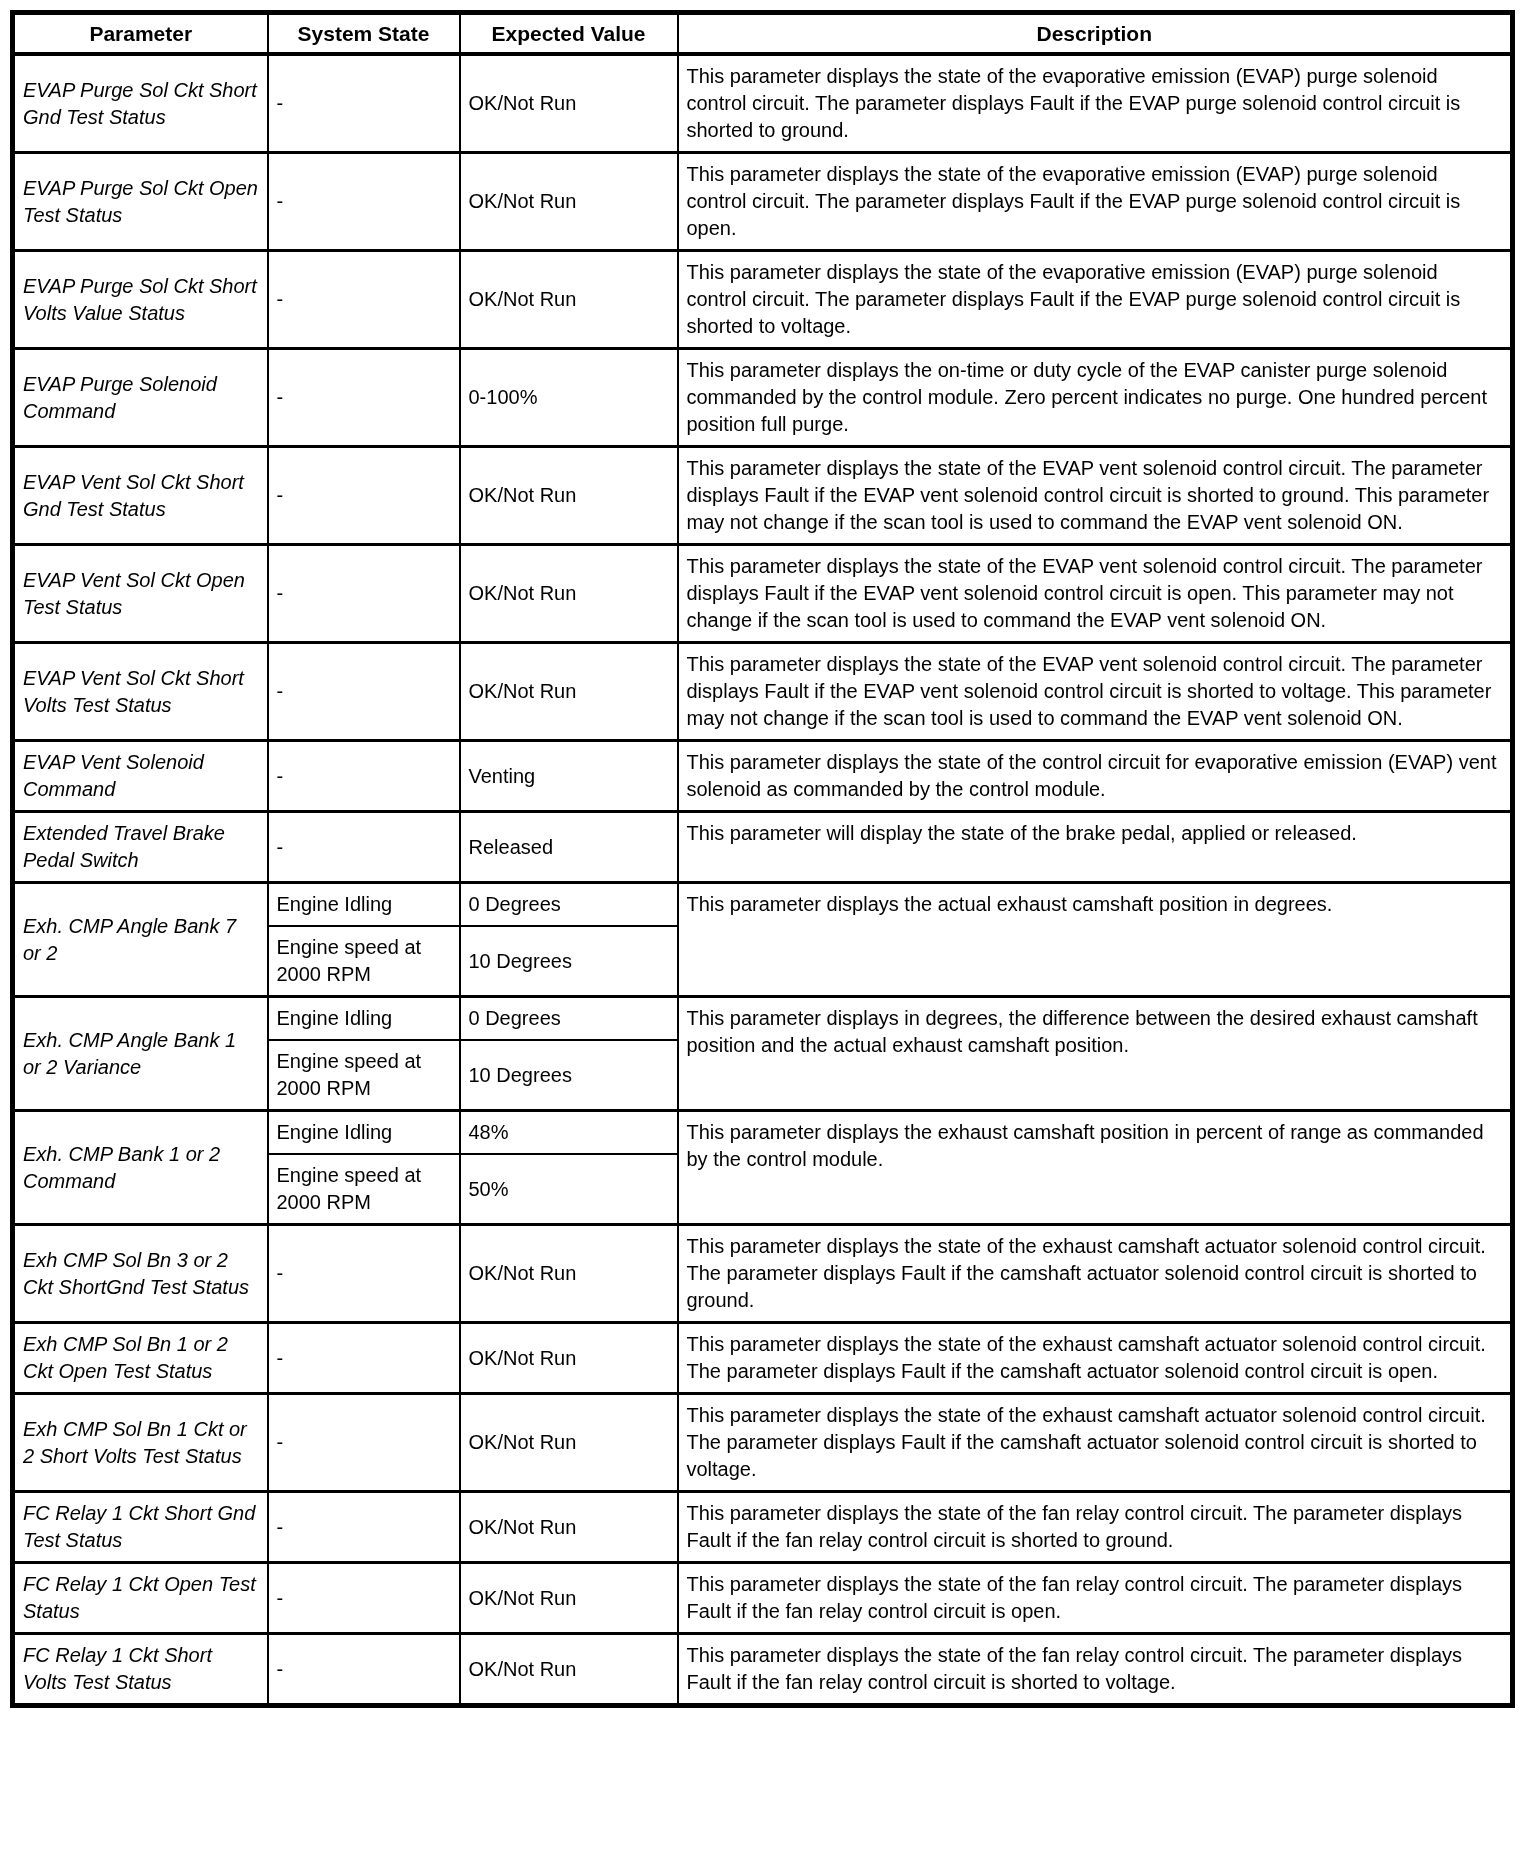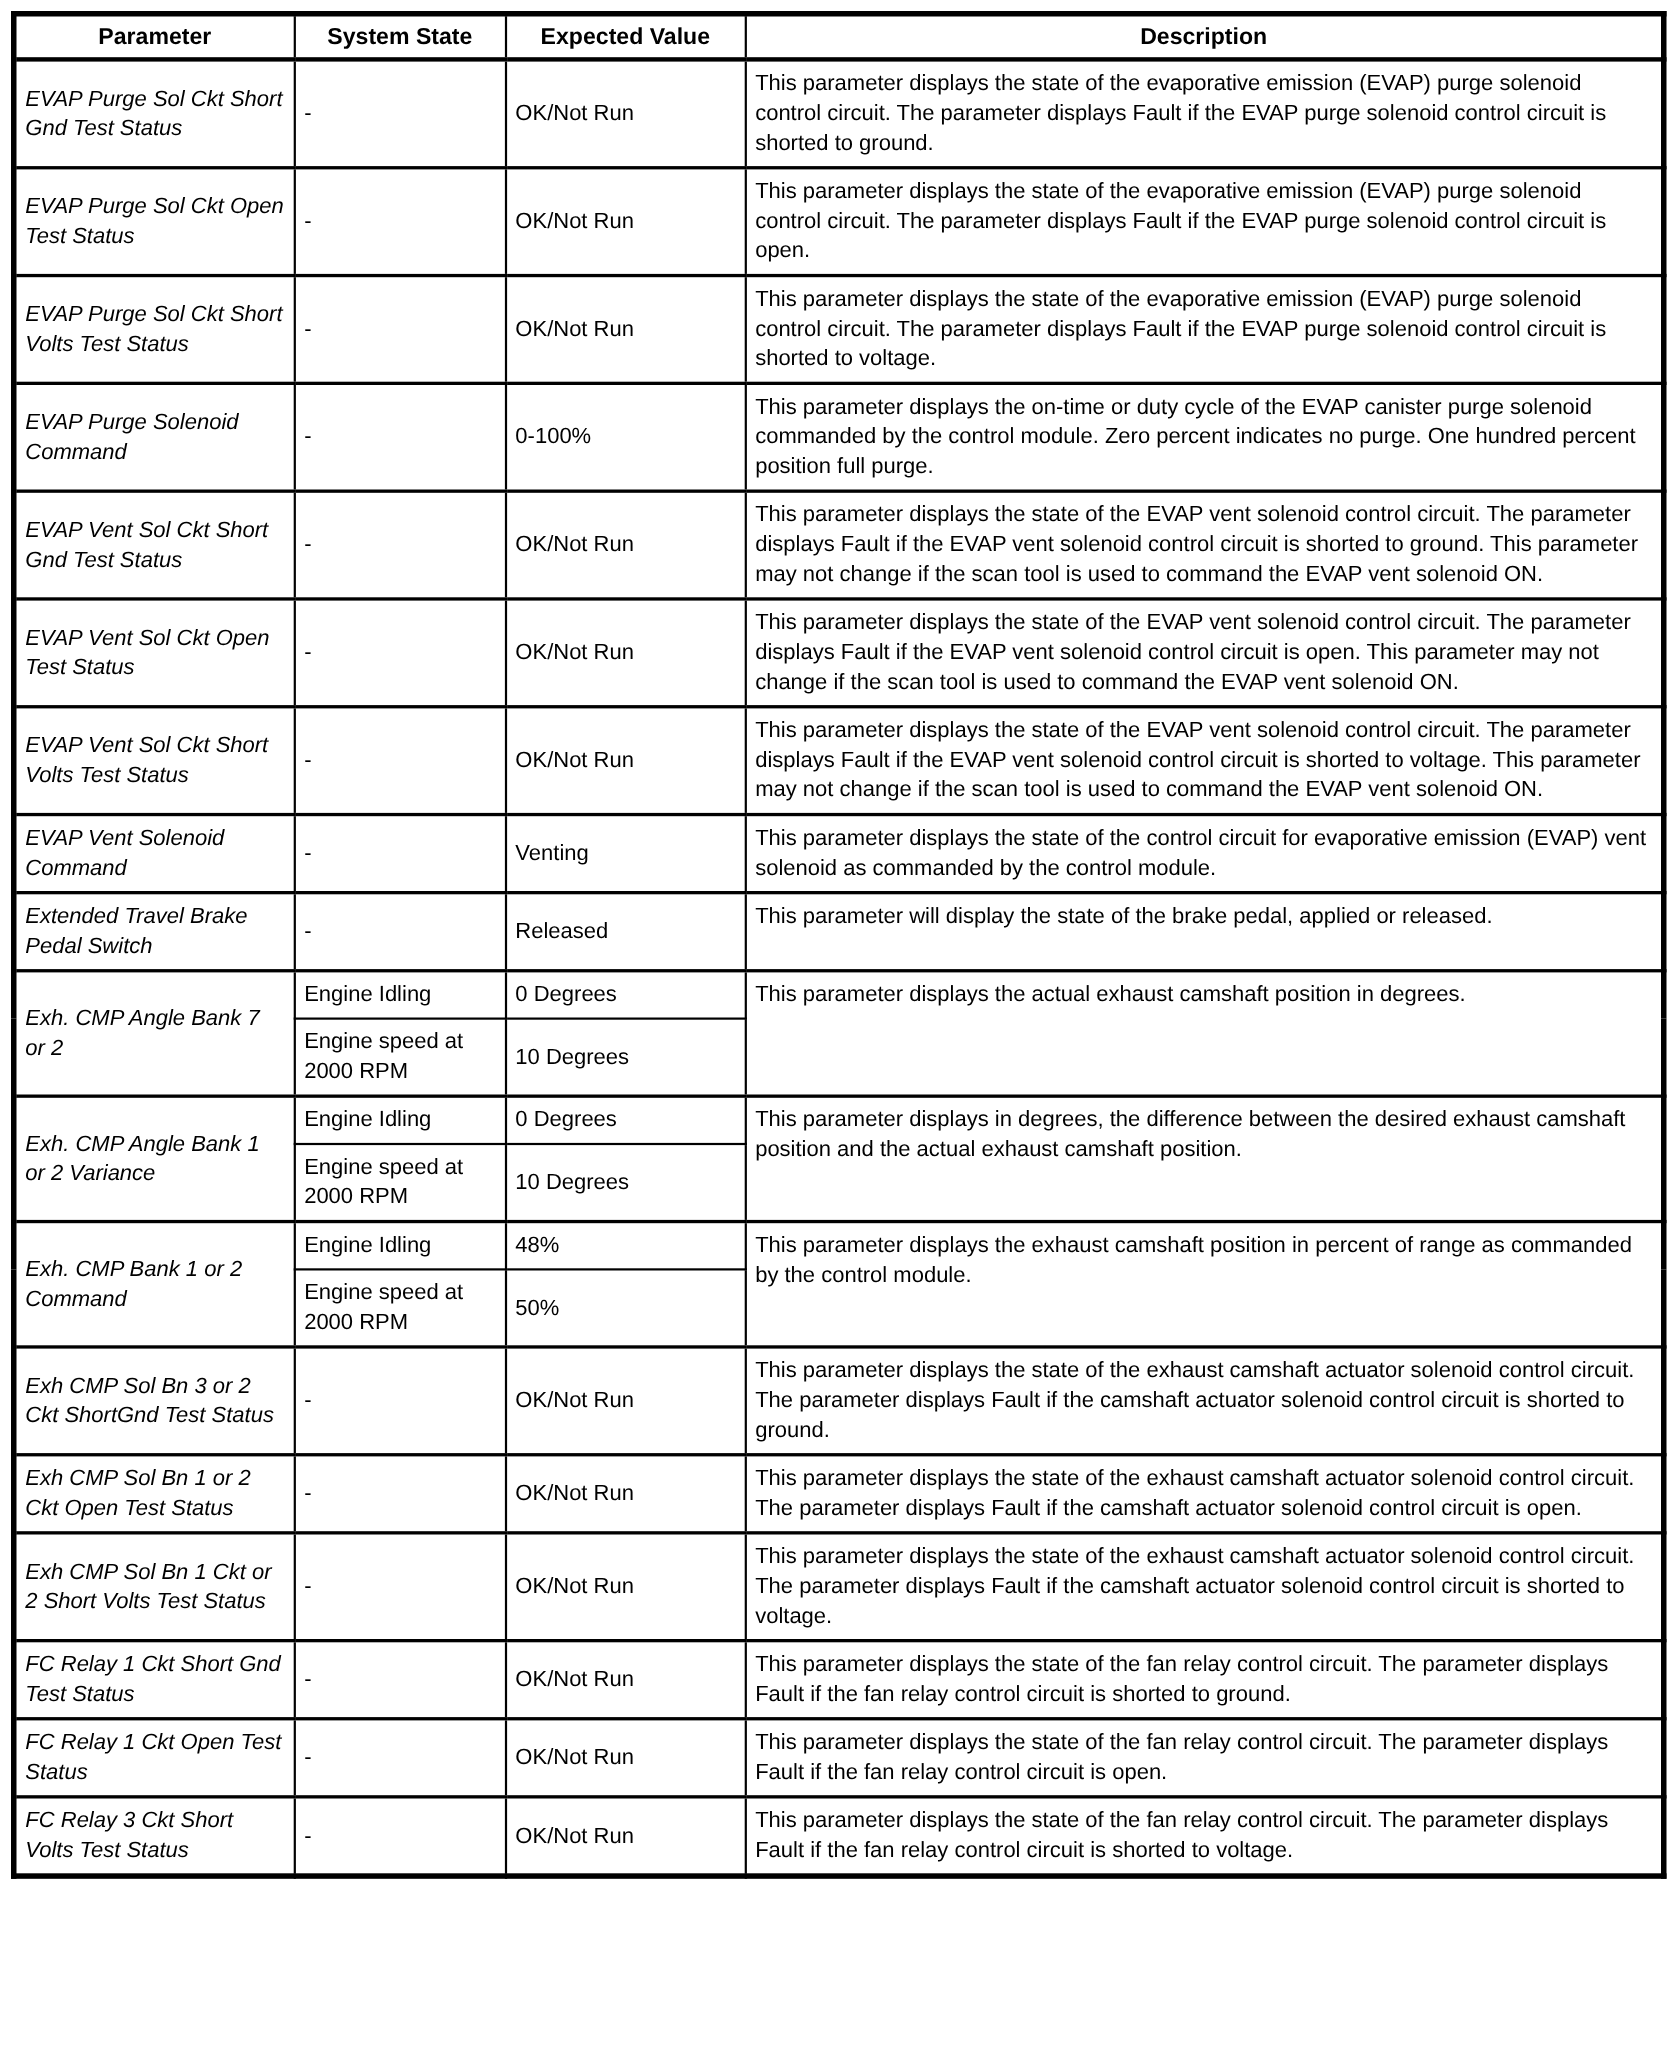--- a/index.html
+++ b/index.html
@@ -89,21 +89,21 @@
           <td class="col-value">OK/Not Run</td>
           <td class="col-desc" rowspan="1">This parameter displays the state of the evaporative emission (EVAP) purge solenoid control circuit. The parameter displays Fault if the EVAP purge solenoid control circuit is shorted to ground.</td>
         </tr>
         <tr class="row-start">
           <td class="col-param" rowspan="1">EVAP Purge Sol Ckt Open Test Status</td>
           <td class="col-state">-</td>
           <td class="col-value">OK/Not Run</td>
           <td class="col-desc" rowspan="1">This parameter displays the state of the evaporative emission (EVAP) purge solenoid control circuit. The parameter displays Fault if the EVAP purge solenoid control circuit is open.</td>
         </tr>
         <tr class="row-start">
-          <td class="col-param" rowspan="1">EVAP Purge Sol Ckt Short Volts Test Status</td>
+          <td class="col-param" rowspan="1">EVAP Purge Sol Ckt Short Volts Value Status</td>
           <td class="col-state">-</td>
           <td class="col-value">OK/Not Run</td>
           <td class="col-desc" rowspan="1">This parameter displays the state of the evaporative emission (EVAP) purge solenoid control circuit. The parameter displays Fault if the EVAP purge solenoid control circuit is shorted to voltage.</td>
         </tr>
         <tr class="row-start">
           <td class="col-param" rowspan="1">EVAP Purge Solenoid Command</td>
           <td class="col-state">-</td>
           <td class="col-value">0-100%</td>
           <td class="col-desc" rowspan="1">This parameter displays the on-time or duty cycle of the EVAP canister purge solenoid commanded by the control module. Zero percent indicates no purge. One hundred percent position full purge.</td>
         </tr>
@@ -191,20 +191,20 @@
           <td class="col-value">OK/Not Run</td>
           <td class="col-desc" rowspan="1">This parameter displays the state of the fan relay control circuit. The parameter displays Fault if the fan relay control circuit is shorted to ground.</td>
         </tr>
         <tr class="row-start">
           <td class="col-param" rowspan="1">FC Relay 1 Ckt Open Test Status</td>
           <td class="col-state">-</td>
           <td class="col-value">OK/Not Run</td>
           <td class="col-desc" rowspan="1">This parameter displays the state of the fan relay control circuit. The parameter displays Fault if the fan relay control circuit is open.</td>
         </tr>
         <tr class="row-start">
-          <td class="col-param" rowspan="1">FC Relay 3 Ckt Short Volts Test Status</td>
+          <td class="col-param" rowspan="1">FC Relay 1 Ckt Short Volts Test Status</td>
           <td class="col-state">-</td>
           <td class="col-value">OK/Not Run</td>
           <td class="col-desc" rowspan="1">This parameter displays the state of the fan relay control circuit. The parameter displays Fault if the fan relay control circuit is shorted to voltage.</td>
         </tr>
       </tbody>
   </table>
 </div>
 
 </body></html>

